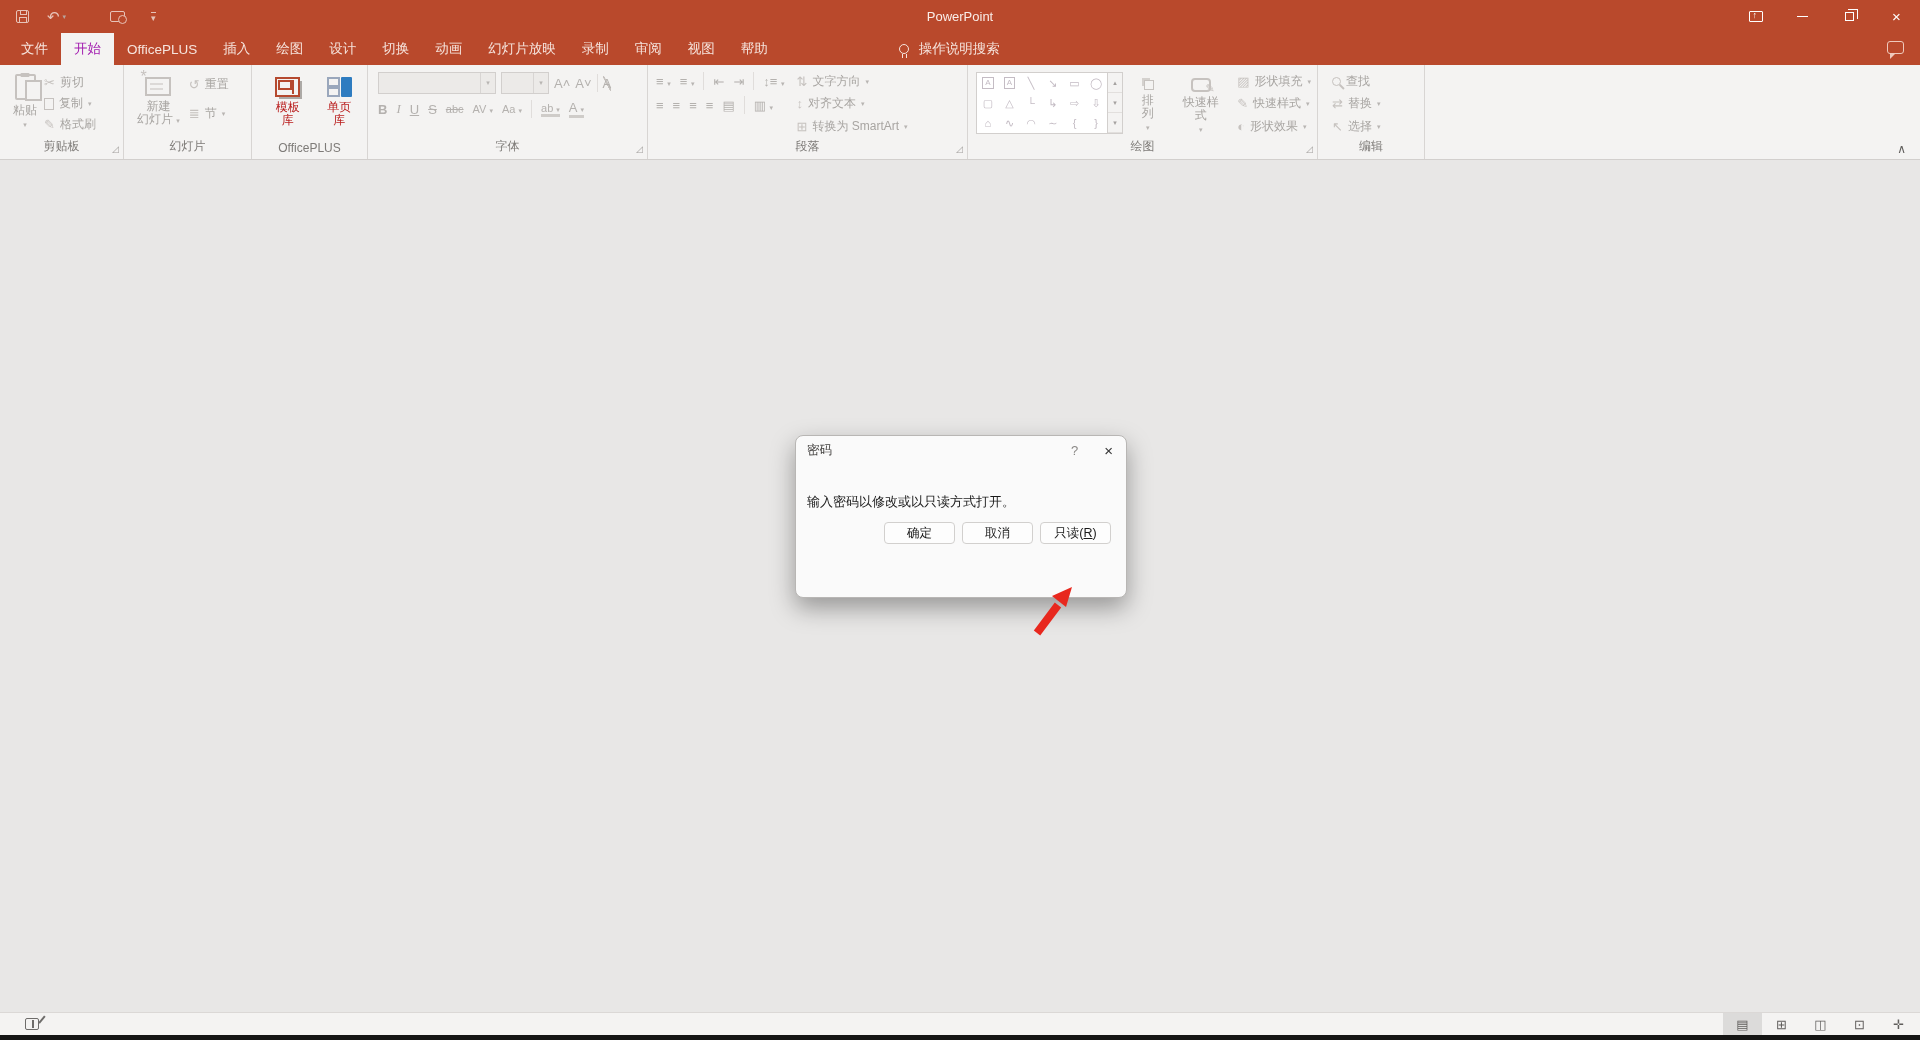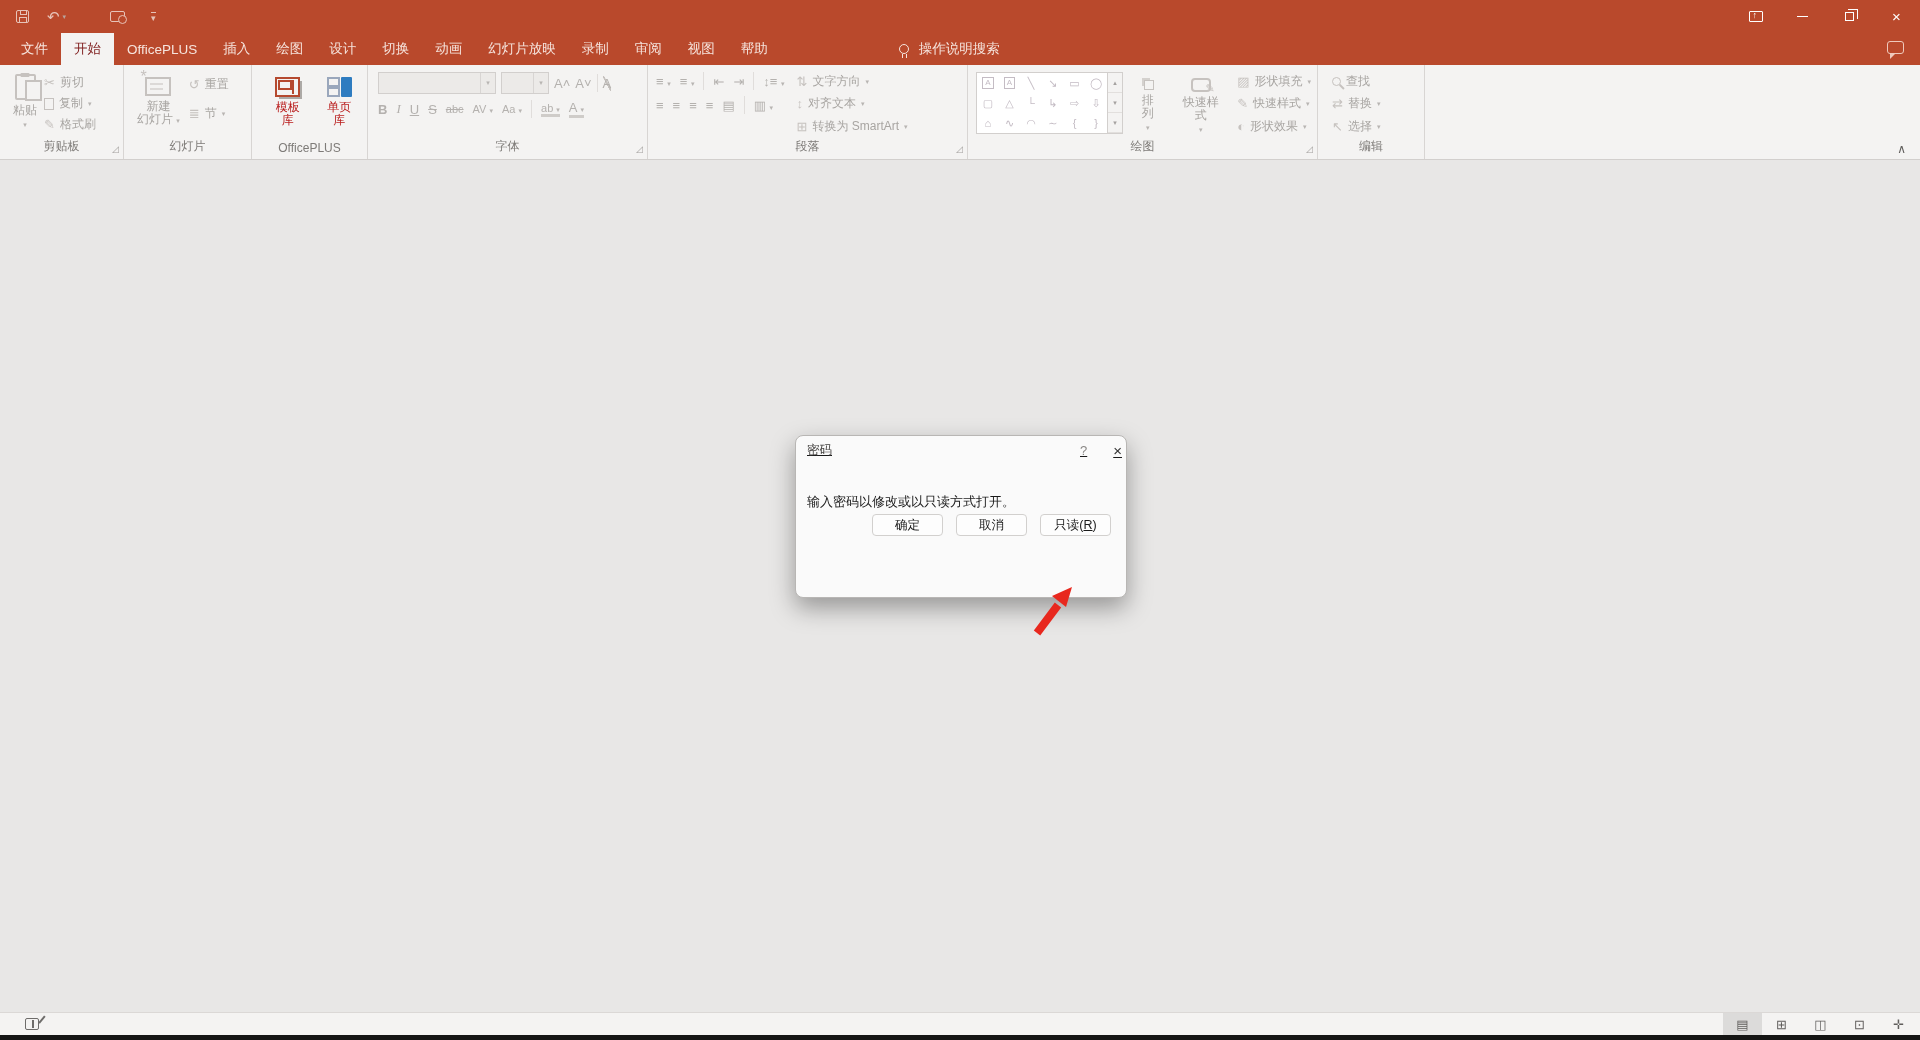--- a/index.html
+++ b/index.html
@@ -30,21 +30,21 @@
   .winbtn{width:47px;height:100%;display:flex;align-items:center;justify-content:center;color:#fff;font-size:15px;}
   .icon-ribbondisp{width:14px;height:11px;border:1.5px solid #fff;border-radius:1px;position:relative;}
   .icon-ribbondisp::after{content:"↑";position:absolute;left:3px;top:-2px;font-size:9px;color:#fff;}
   .icon-minimize{width:11px;height:1.5px;background:#fff;}
   .icon-restore{width:9px;height:9px;border:1.5px solid #fff;position:relative;background:var(--red);}
   .icon-restore::before{content:"";position:absolute;top:-4px;left:2px;width:9px;height:9px;border:1.5px solid #fff;border-left:none;border-bottom:none;z-index:-1;}
 
   
   .tabbar{position:absolute;left:0;top:33px;width:100%;height:32px;background:var(--red);display:flex;align-items:stretch;padding-left:8px;font-size:13.5px;color:#F6E4DD;}
   .tab{display:flex;align-items:center;padding:0 13px;cursor:default;}
-  .tab.selected{background:var(--ribbon);color:#7f1d1d;}
+  .tab.selected{background:var(--ribbon);color:#a21caf;}
   .tab-search{display:flex;align-items:center;gap:10px;margin-left:108px;padding:0 10px;}
   .icon-bulb{width:10px;height:10px;border:1.5px solid #F6E4DD;border-radius:50%;position:relative;}
   .icon-bulb::after{content:"";position:absolute;left:2px;bottom:-5px;width:3px;height:4px;border-left:1.5px solid #F6E4DD;border-right:1.5px solid #F6E4DD;}
   .comment-btn{position:absolute;right:16px;top:41px;}
   .icon-comment{display:block;width:17px;height:13px;border:1.5px solid #EFC9BC;border-radius:3px;position:relative;}
   .icon-comment::after{content:"";position:absolute;left:2px;bottom:-6px;width:0;height:0;border:3px solid transparent;border-top-color:#EFC9BC;border-left-color:#EFC9BC;}
 
   
   .ribbon{position:absolute;left:0;top:65px;width:100%;height:95px;background:var(--ribbon);border-bottom:1px solid #D2CFCD;display:flex;}
   .rgroup{position:relative;height:100%;border-right:1px solid var(--sep);flex:none;}
@@ -104,31 +104,31 @@
   .icon-book{width:14px;height:12px;border:1.5px solid #6E6C6A;border-radius:2px;position:relative;margin-left:25px;}
   .icon-book::before{content:"";position:absolute;left:50%;top:1px;bottom:1px;width:1.5px;background:#6E6C6A;}
   .icon-book::after{content:"";position:absolute;right:-4px;top:-4px;width:1.5px;height:9px;background:#6E6C6A;transform:rotate(40deg);}
   .viewbtns{margin-left:auto;display:flex;height:100%;margin-right:2px;}
   .viewbtn{width:39px;height:100%;display:flex;align-items:center;justify-content:center;font-size:13px;color:#605E5C;}
   .viewbtn.active{background:#DCDBDA;}
   .taskstrip{position:absolute;left:0;top:1035px;width:100%;height:5px;background:#151514;}
 
   
   .dialog{position:absolute;left:795px;top:435px;width:332px;height:163px;background:#FAFAFA;border:1px solid #B8B6B4;border-radius:8px;box-shadow:0 10px 24px rgba(0,0,0,.35);font-size:13px;color:#1A1A1A;}
-  .dlg-head{display:flex;align-items:center;height:28px;padding:0 4px 0 11px;text-decoration:underline;}
+  .dlg-head{display:flex;align-items:center;height:28px;padding:0 13px 0 11px;}
   .dlg-title{font-size:12.5px;color:#444240;}
   .dlg-help{margin-left:auto;color:#8A8886;font-size:13px;}
   .dlg-close{margin-left:26px;color:#333;font-size:15px;}
   .dlg-body{padding:6px 12px 0 11px;line-height:18px;}
   .dlg-msg{white-space:pre-line;}
   .dlg-prompt{margin-top:23px;}
   .pwd-row{display:flex;align-items:center;margin-top:7px;}
   .pwd-label{width:46px;flex:none;}
   .pwd-input{flex:1;height:23px;background:#fff;border:1px solid #969492;font-size:13px;padding:0 4px;outline:none;}
-  .dlg-btns{display:flex;justify-content:flex-end;gap:13px;margin-top:3px;padding-right:3px;}
+  .dlg-btns{display:flex;justify-content:flex-end;gap:7px;margin-top:11px;padding-right:3px;}
   .dlg-btn{width:71px;height:22px;background:#FDFDFD;border:1px solid #D2D0CE;border-radius:4px;font-size:12.5px;display:flex;align-items:center;justify-content:center;font-family:inherit;color:#1A1A1A;}
 
   .annot-arrow{position:absolute;left:1028px;top:583px;width:56px;height:58px;}
 </style>
 </head>
 <body>
 
 <div class="titlebar">
   <div class="qat">
     <span class="qbtn">
@@ -138,20 +138,21 @@
         <span>↶</span>
         <span class="chev">▾</span>
       </span>
     <span class="qbtn">
         <span class="icon-present"></span>
       </span>
     <span class="qbtn">
         <span class="icon-qatmore">▾</span>
       </span>
   </div>
+  <div class="app-title">PowerPoint</div>
   <div class="winctrls">
     <span class="winbtn">
         <span class="icon-ribbondisp"></span>
       </span>
     <span class="winbtn">
         <span class="icon-minimize"></span>
       </span>
     <span class="winbtn">
         <span class="icon-restore"></span>
       </span>

